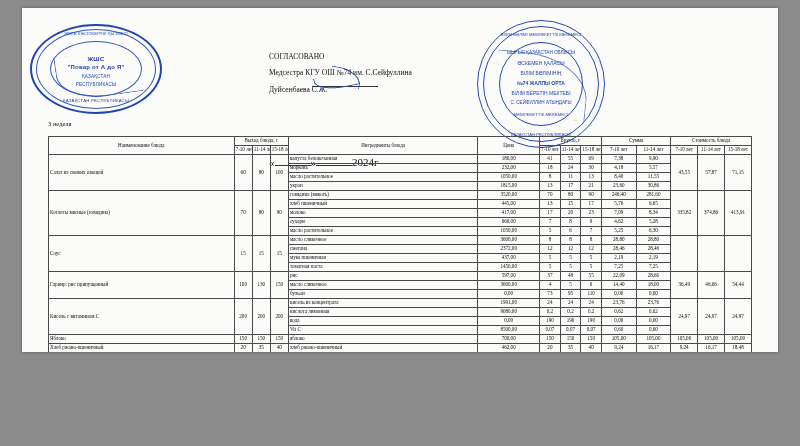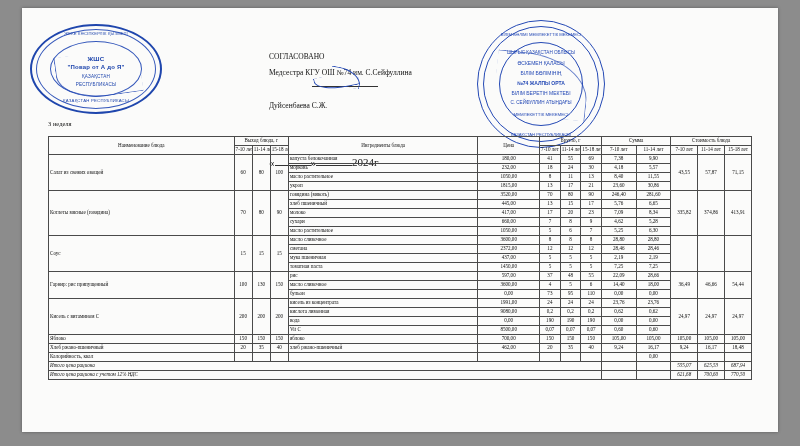--- a/index.html
+++ b/index.html
@@ -11,21 +11,21 @@
     width: 800px;
     height: 446px;
     overflow: hidden;
     font-family: "Liberation Serif", serif;
   }
   .page {
     position: absolute;
     left: 22px;
     top: 8px;
     width: 756px;
-    height: 424px;
+    height: 344px;
     background: #fbfbfa;
     box-shadow: 0 0 3px rgba(0,0,0,0.35);
     overflow: hidden;
   }
   
   .stamp {
     position: absolute;
     color: #1b3fa0;
   }
   .stamp-oval {
@@ -134,21 +134,21 @@
   }
   
   .hdr {
     position: absolute;
     left: 247px;
     top: 44px;
     font-size: 7.5px;
     color: #111;
   }
   .hdr .l1 { margin-bottom: 7px; }
-  .hdr .l2 { margin-bottom: 24px; }
+  .hdr .l2 { margin-bottom: 8px; }
   .hdr .l3 { margin-bottom: 5px; }
   .sig-line {
     position: absolute;
     left: 290px;
     top: 78px;
     width: 66px;
     border-bottom: 1px solid #333;
   }
   .sig-mark {
     position: absolute;

